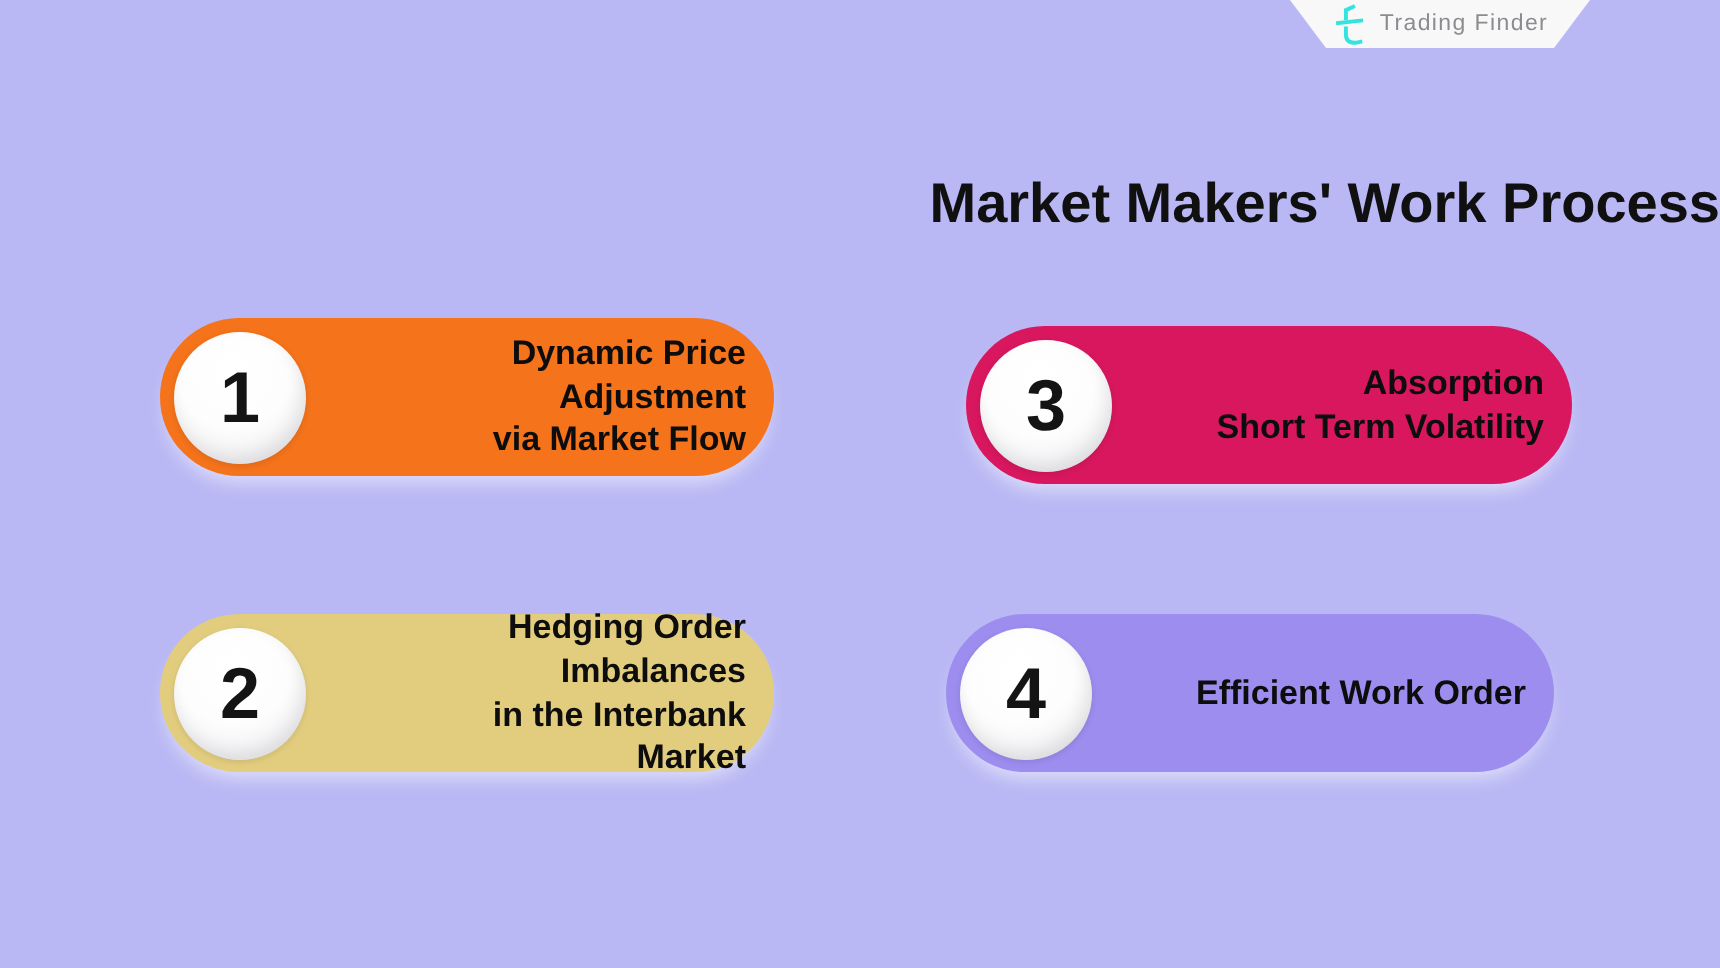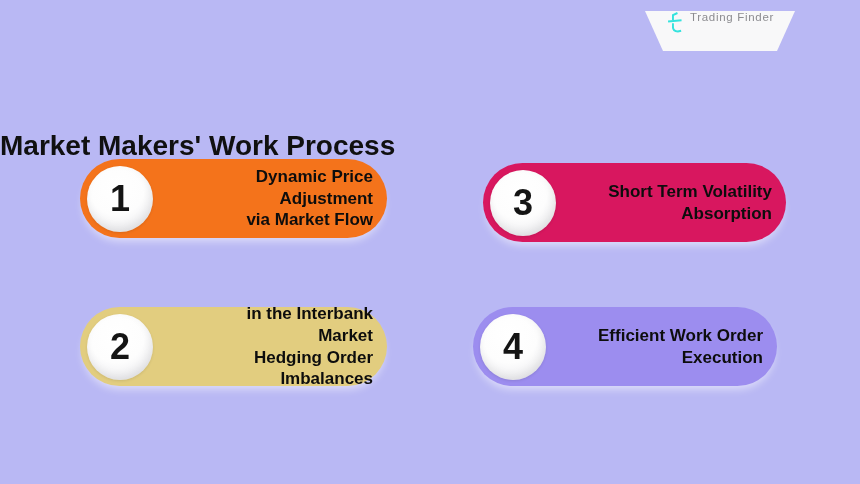--- a/index.html
+++ b/index.html
@@ -13,50 +13,48 @@
     background: #b9b8f4;
     overflow: hidden;
   }
 
   
   .banner {
     position: absolute;
     left: 645px;
     top: 0;
     width: 150px;
-    height: 40px;
+    height: 24px;
     background: #f8f8f9;
     clip-path: polygon(0 0, 100% 0, 88% 100%, 12% 100%);
     display: flex;
-    align-items: flex-start;
+    align-items: center;
     justify-content: center;
     gap: 6px;
-    margin-top: 11px;
   }
   .brand-text {
     color: #8c8c90;
     font-size: 11.5px;
     letter-spacing: 0.7px;
     font-weight: normal;
     white-space: nowrap;
   }
   .brand-icon { width: 18px; height: 22px; display: block; }
 
   
   .title {
     position: absolute;
     left: 0;
     top: 86px;
     width: 100%;
-    text-align: left;
+    text-align: right;
     font-size: 28px;
     font-weight: bold;
     color: #101010;
     letter-spacing: 0px;
-    margin-top: 44px;
   }
 
   
   .pill {
     position: absolute;
     height: 79px;
     border-radius: 40px;
     display: flex;
     align-items: center;
     box-shadow: 0 6px 9px -3px rgba(255,255,255,0.55);
@@ -134,38 +132,37 @@
       <span>Dynamic Price Adjustment</span>
       <span>via Market Flow</span>
     </div>
   </div>
 
   <div class="pill pill-2" style="background: rgb(226, 205, 127);">
     <div class="num-circle">
       <span class="num">2</span>
     </div>
     <div class="pill-label">
+      <span>Hedging Order Imbalances</span>
       <span>in the Interbank Market</span>
-      <span>Hedging Order Imbalances</span>
     </div>
   </div>
 
   <div class="pill pill-3" style="background: rgb(216, 23, 95);">
     <div class="num-circle">
       <span class="num">3</span>
     </div>
     <div class="pill-label">
+      <span>Absorption</span>
       <span>Short Term Volatility</span>
-      <span>Absorption</span>
     </div>
   </div>
 
   <div class="pill pill-4" style="background: rgb(156, 141, 239);">
     <div class="num-circle">
       <span class="num">4</span>
     </div>
     <div class="pill-label">
       <span>Efficient Work Order</span>
-      <span>Execution</span>
     </div>
   </div>
 
 </div>
 
 </body></html>

